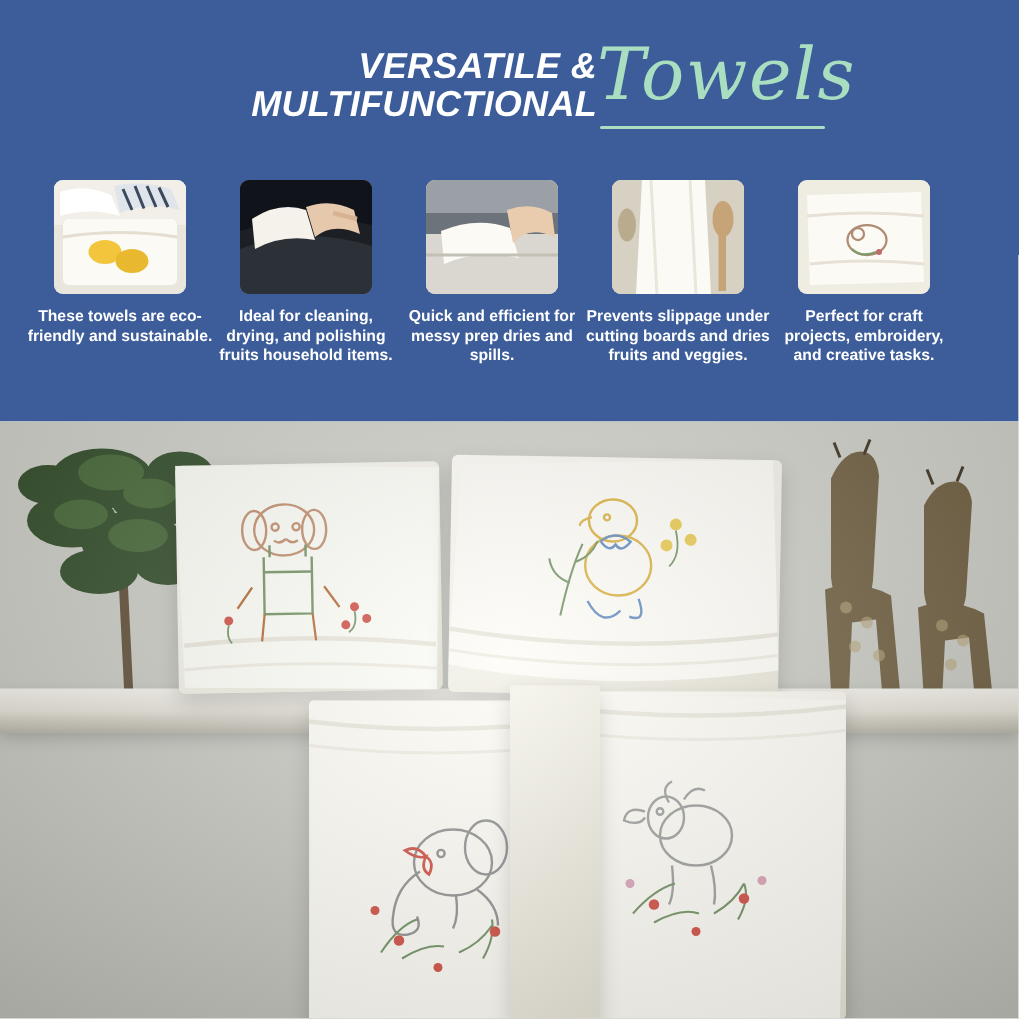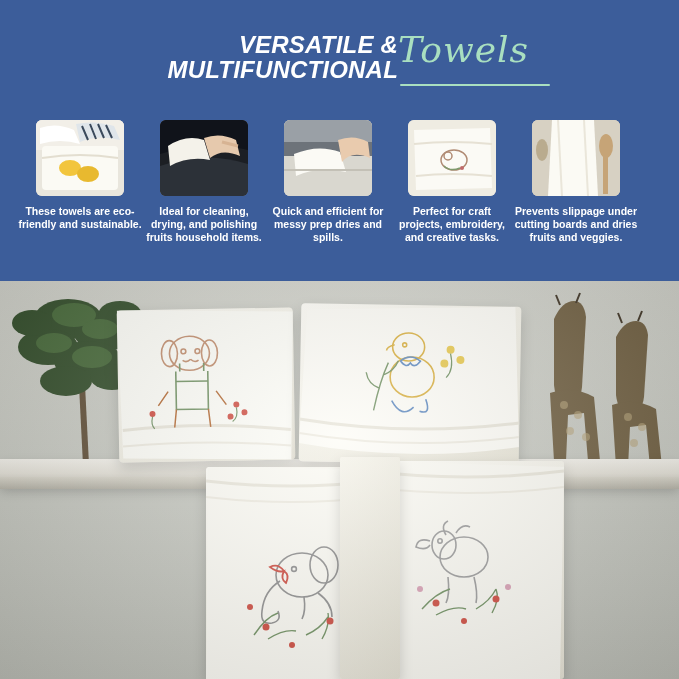--- a/index.html
+++ b/index.html
@@ -50,21 +50,21 @@
     font-style: italic;
     margin-top: 16px;
   }
   .headline-script {
     position: absolute;
     left: 398px;
     top: 8px;
     color: #a9dfc0;
     font-family: "DejaVu Serif", serif;
     font-style: italic;
-    font-size: 36px;
+    font-size: 48px;
     line-height: 56px;
     letter-spacing: 1px;
   }
   .script-underline {
     position: absolute;
     left: 400px;
     top: 70px;
     width: 150px;
     height: 2px;
     background: #a9dfc0;
@@ -218,49 +218,49 @@
             <path d="M54 20 Q70 14 84 22 L86 38 Q68 30 58 42 Z" fill="#e9cbae"></path>
             <path d="M0 50 L88 50" stroke="#c3c0b6" stroke-width="2"></path>
           </svg>
         </div>
         <div class="feature-caption">Quick and efficient for messy prep dries and spills.</div>
       </div>
 
       <div class="feature">
         <div class="thumb">
           <svg class="embroidery" viewBox="0 0 88 76" preserveAspectRatio="none">
+            <rect x="0" y="0" width="88" height="76" fill="#cfc8ba"></rect>
+            <rect x="0" y="0" width="88" height="76" fill="#d7d1c3"></rect>
+            <path d="M20 0 L62 0 L66 76 L16 76 Z" fill="#fbfaf4"></path>
+            <path d="M26 0 L30 76" stroke="#eae6da" stroke-width="2"></path>
+            <path d="M52 0 L56 76" stroke="#eae6da" stroke-width="2"></path>
+            <ellipse cx="74" cy="26" rx="7" ry="12" fill="#c6a477"></ellipse>
+            <rect x="71" y="34" width="5" height="40" fill="#c6a477"></rect>
+            <ellipse cx="10" cy="30" rx="6" ry="11" fill="#b9ab8e"></ellipse>
+          </svg>
+        </div>
+        <div class="feature-caption">Prevents slippage under cutting boards and dries fruits and veggies.</div>
+      </div>
+
+      <div class="feature">
+        <div class="thumb">
+          <svg class="embroidery" viewBox="0 0 88 76" preserveAspectRatio="none">
             <rect x="0" y="0" width="88" height="76" fill="#efece2"></rect>
             <path d="M6 10 L82 8 L84 68 L8 70 Z" fill="#fbfaf5"></path>
             <path d="M6 24 Q44 20 84 24" stroke="#e6e1d4" stroke-width="2" fill="none"></path>
             <path d="M8 56 Q44 52 84 56" stroke="#e6e1d4" stroke-width="2" fill="none"></path>
             <ellipse cx="46" cy="40" rx="13" ry="10" fill="none" stroke="#b08b74" stroke-width="1.5"></ellipse>
             <circle cx="40" cy="36" r="4" fill="none" stroke="#b08b74" stroke-width="1.5"></circle>
             <path d="M36 46 q6 6 16 2" stroke="#7f9a6d" stroke-width="1.5" fill="none"></path>
             <circle cx="54" cy="48" r="2" fill="#c06a6a"></circle>
           </svg>
         </div>
         <div class="feature-caption">Perfect for craft projects, embroidery, and creative tasks.</div>
       </div>
 
-      <div class="feature">
-        <div class="thumb">
-          <svg class="embroidery" viewBox="0 0 88 76" preserveAspectRatio="none">
-            <rect x="0" y="0" width="88" height="76" fill="#cfc8ba"></rect>
-            <rect x="0" y="0" width="88" height="76" fill="#d7d1c3"></rect>
-            <path d="M20 0 L62 0 L66 76 L16 76 Z" fill="#fbfaf4"></path>
-            <path d="M26 0 L30 76" stroke="#eae6da" stroke-width="2"></path>
-            <path d="M52 0 L56 76" stroke="#eae6da" stroke-width="2"></path>
-            <ellipse cx="74" cy="26" rx="7" ry="12" fill="#c6a477"></ellipse>
-            <rect x="71" y="34" width="5" height="40" fill="#c6a477"></rect>
-            <ellipse cx="10" cy="30" rx="6" ry="11" fill="#b9ab8e"></ellipse>
-          </svg>
-        </div>
-        <div class="feature-caption">Prevents slippage under cutting boards and dries fruits and veggies.</div>
-      </div>
-
     </div>
   </div>
 
   <div class="photo">
     <div class="wall"></div>
 
     <div class="plant">
       <svg class="embroidery" viewBox="0 0 150 176" preserveAspectRatio="none">
         <path d="M74 96 L78 176" stroke="#5d4b33" stroke-width="6" fill="none"></path>
         <g fill="#2f4a26">

